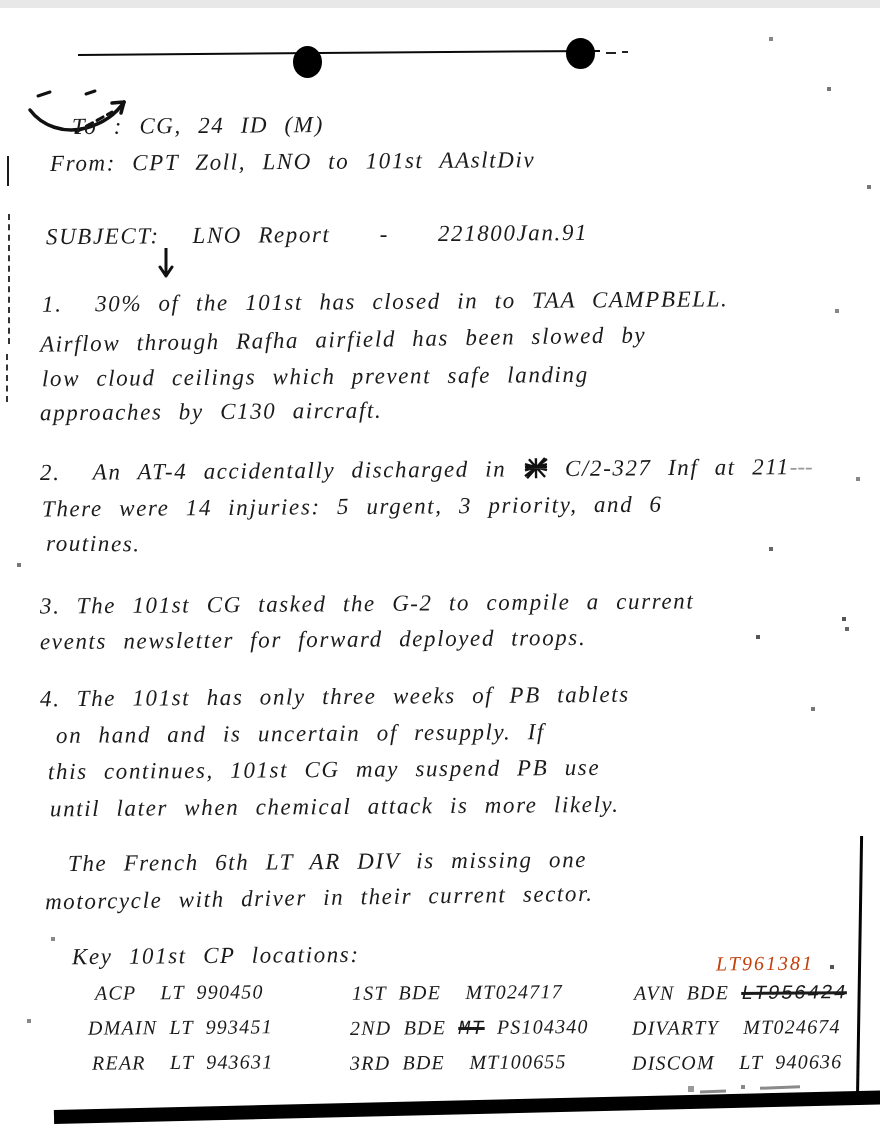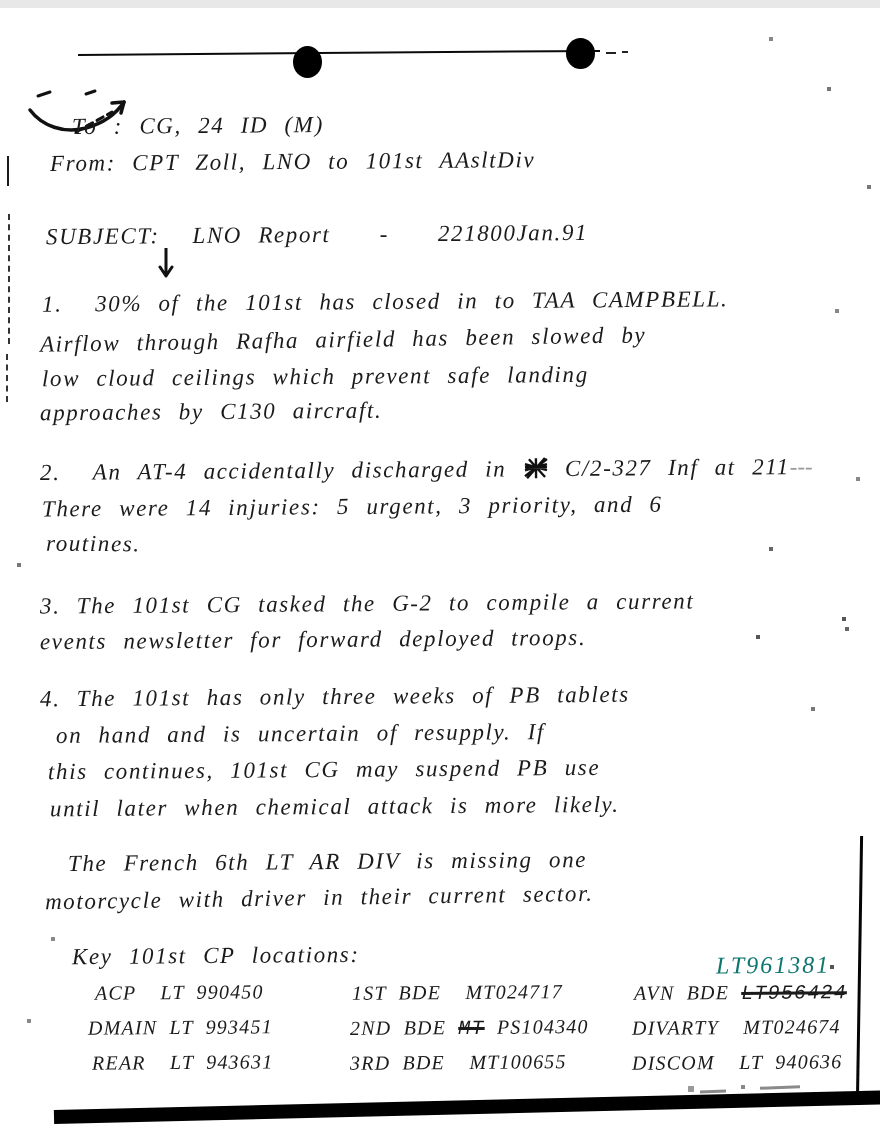--- a/index.html
+++ b/index.html
@@ -33,21 +33,21 @@
   .speckles { position:absolute; left:0; top:0; width:2px; height:2px;
     box-shadow: 828px 80px 0 1px #777, 770px 30px 0 1px #888, 868px 178px 0 1px #777,
       836px 302px 0 1px #888, 770px 540px 0 1px #666, 812px 700px 0 1px #777,
       843px 610px 0 1px #555, 846px 620px 0 1px #666, 831px 958px 0 1px #555,
       52px 930px 0 1px #888, 28px 1012px 0 1px #888, 18px 556px 0 1px #777,
       857px 470px 0 1px #888, 757px 628px 0 1px #555, 690px 1080px 0 2px #999,
       742px 1078px 0 1px #888, 540px 1123px 0 1px #777;
   }
   .gray-dash { position:absolute; background:#8a8a8a; height:3px; }
   .svg-mark { position:absolute; }
-  .corrected { position:absolute; font-style:italic; color:#0f766e; font-size:24px; letter-spacing:2px; }
+  .corrected { position:absolute; font-style:italic; color:#c2410c; font-size:20px; letter-spacing:2px; }
 </style>
 </head>
 <body>
 
 <div class="page">
 
   <div class="scan-line"></div>
   <div class="scan-dash" style="left:606px; top:44px; width:10px;"></div>
   <div class="scan-dash" style="left:622px; top:43px; width:6px;"></div>
   <div class="hole h1"></div>

